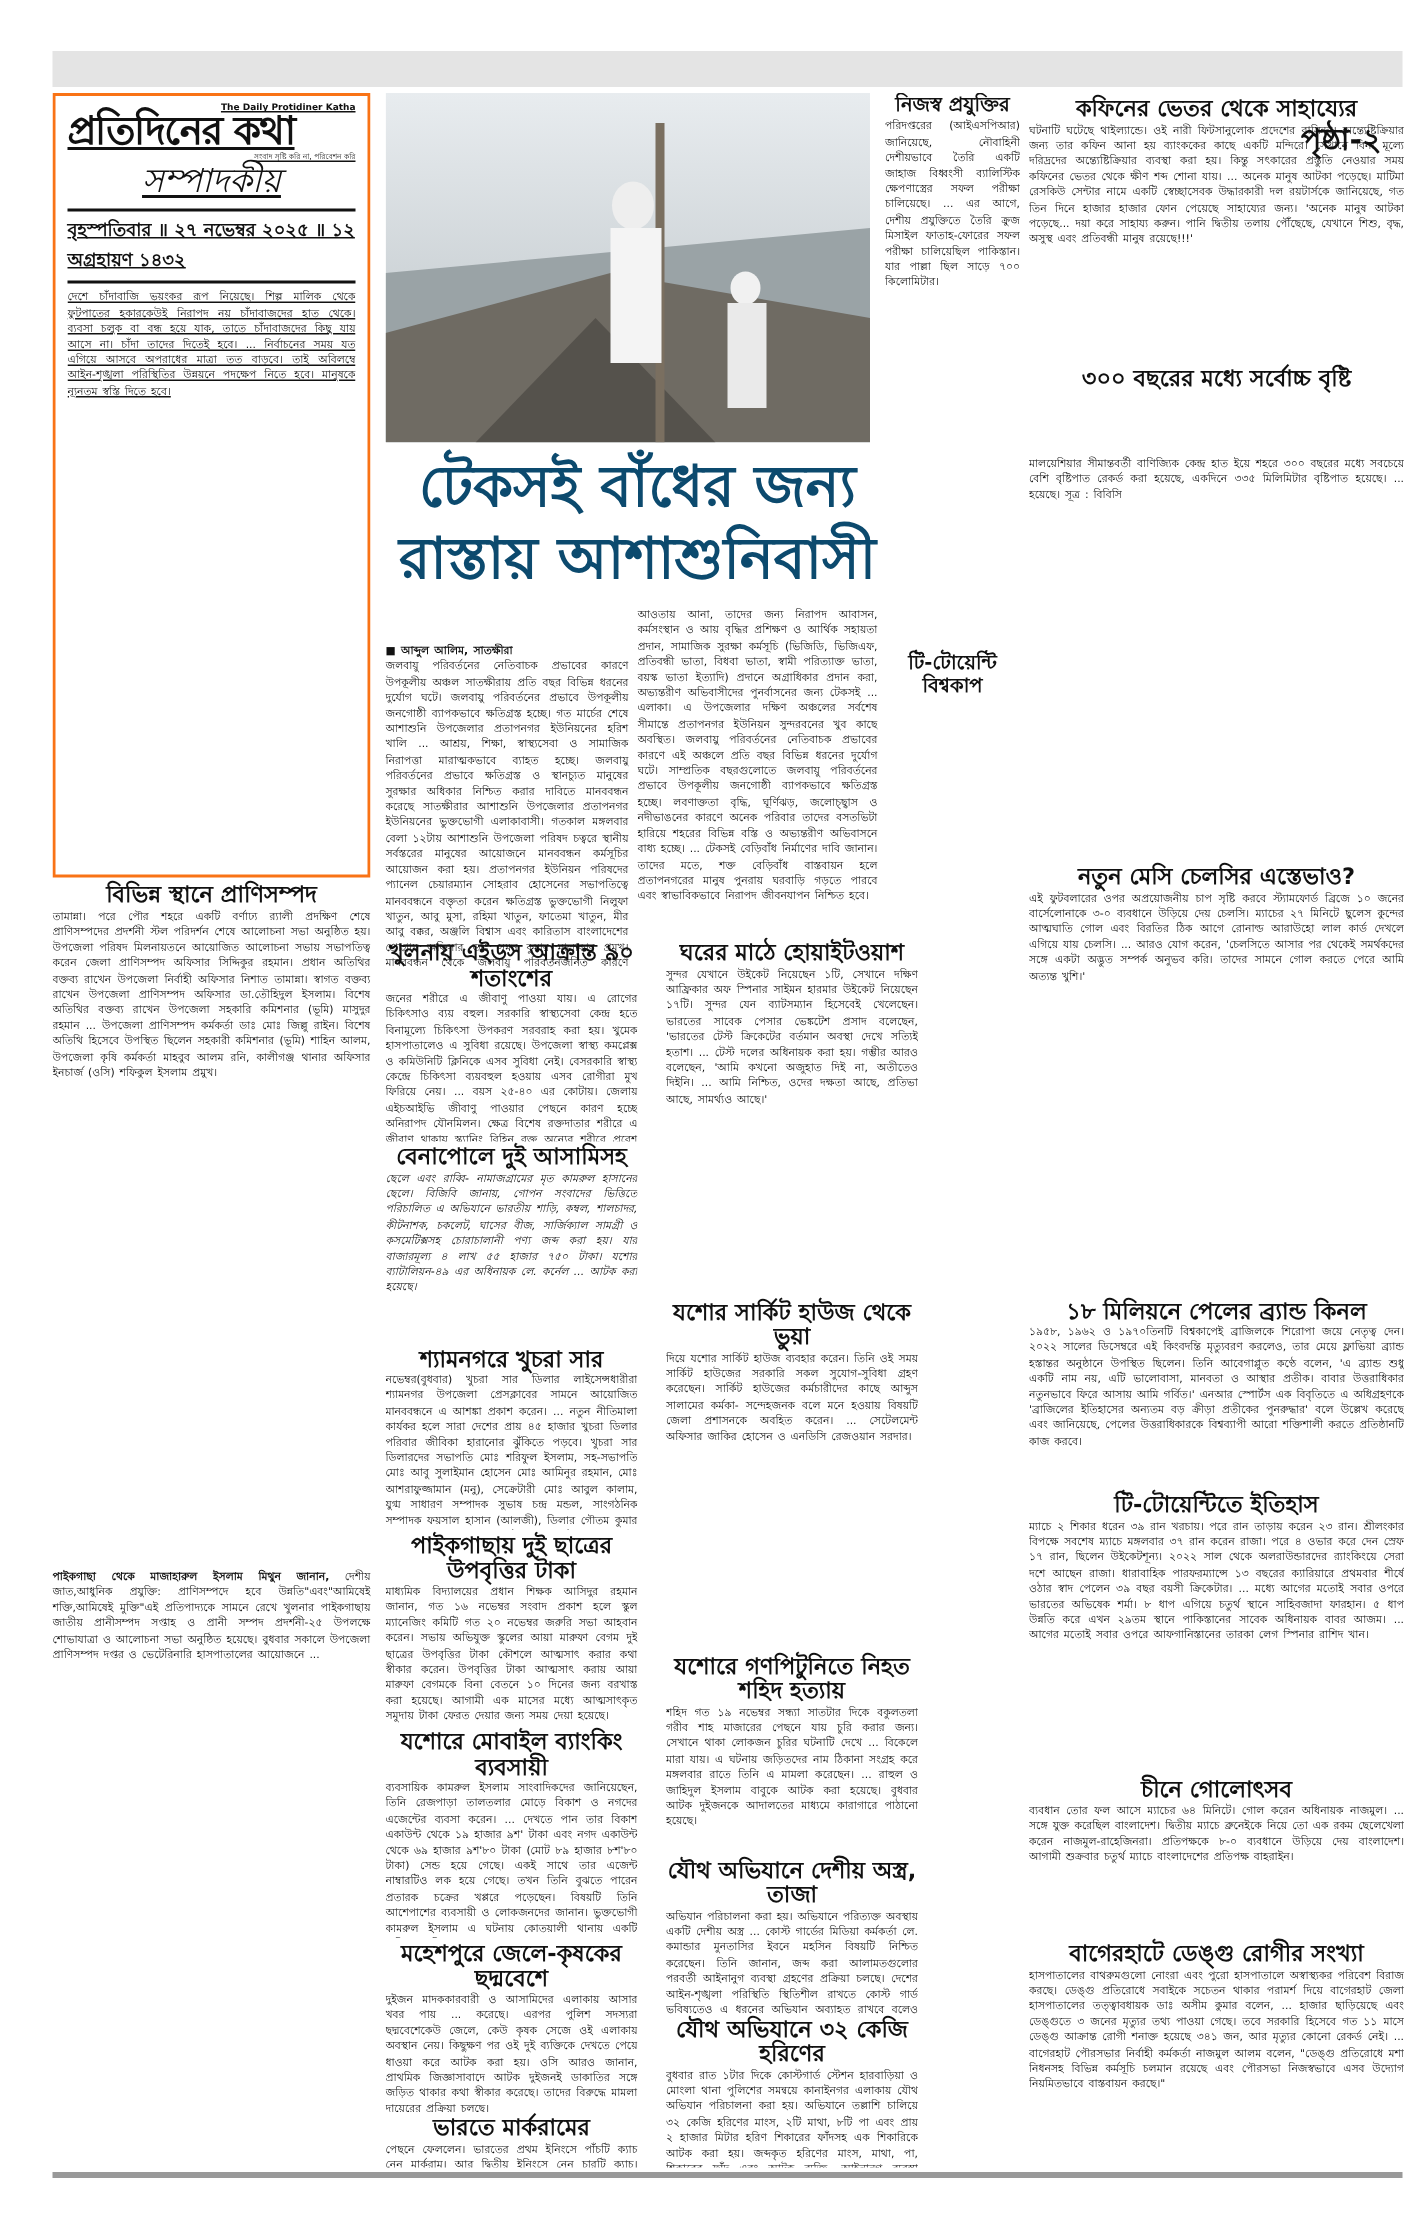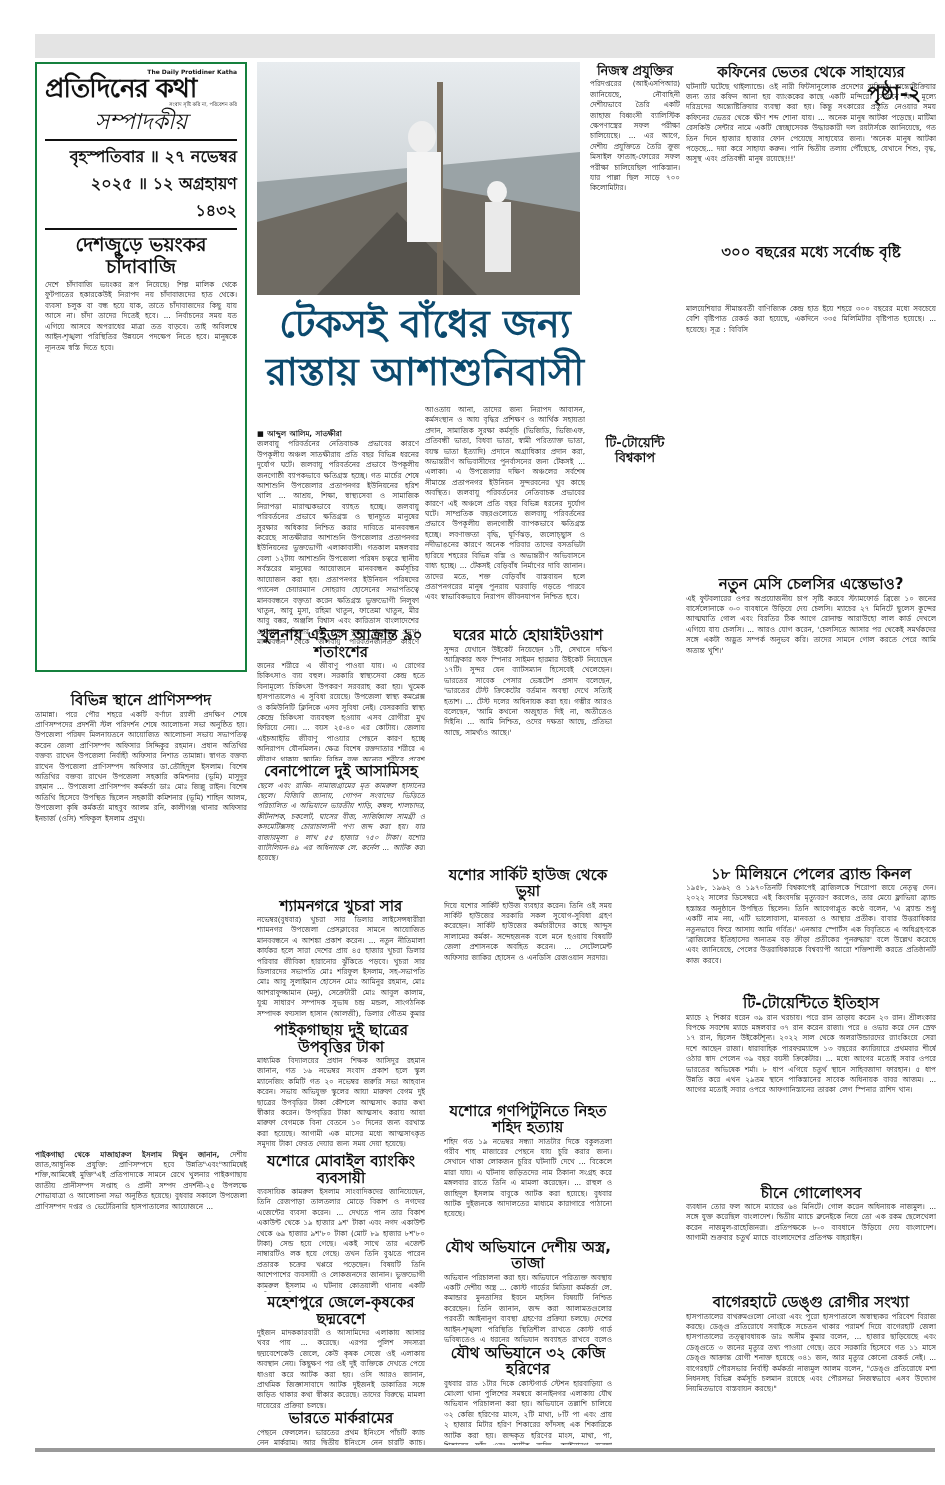--- a/index.html
+++ b/index.html
@@ -5,46 +5,45 @@
   html,body{margin:0;padding:0;background:#fff;}
   body{width:945px;height:1485px;position:relative;overflow:hidden;font-family:"DejaVu Sans",sans-serif;color:#111;}
   .topband{position:absolute;left:35px;top:34px;width:900px;height:24px;background:#e4e4e4;}
   .pageno{position:absolute;right:14px;top:0;font-size:20px;font-weight:bold;line-height:24px;margin-top:47px;}
   .bottomrule{position:absolute;left:35px;top:1448px;width:900px;height:4px;background:#999;}
   .col{position:absolute;overflow:hidden;}
   .body-text{font-size:7.2px;line-height:10.4px;text-align:justify;margin:0;word-spacing:1px;}
   .hl{font-weight:bold;text-align:center;margin:2px 0 1px 0;line-height:1.1;}
   .hl.m{font-size:15px;}
   .hl.s{font-size:13px;}
-  .masthead{border:2px solid #15803d;padding:4px 8px 0 8px;margin-bottom:20px;}
+  .masthead{border:2px solid #f97316;padding:4px 8px 0 8px;margin-bottom:3px;text-decoration:underline;}
   .mh-en{font-size:6px;text-align:right;font-weight:bold;}
   .mh-title{font-size:26px;font-weight:bold;line-height:1.0;letter-spacing:-1px;}
   .mh-tag{font-size:5px;text-align:right;}
   .mh-editorial{font-size:22px;font-style:italic;text-align:center;line-height:1.2;font-family:"DejaVu Serif",serif;}
-  .mh-date{border-top:2px solid #111;border-bottom:2px solid #111;font-size:16px;font-weight:bold;text-align:right;padding:3px 0;margin:4px 0;}
+  .mh-date{border-top:2px solid #111;border-bottom:2px solid #111;font-size:12px;font-weight:bold;text-align:left;padding:3px 0;margin:4px 0;}
   .ed-headline{font-size:19px;font-weight:bold;text-align:center;line-height:1.15;margin:4px 0 2px 0;}
   .photo{position:absolute;left:257px;top:62px;width:323px;height:233px;overflow:hidden;}
   .banner{position:absolute;left:255px;top:300px;width:340px;height:100px;text-align:center;color:#0c4a6e;font-weight:bold;font-size:38px;line-height:48px;}
   .byline{font-weight:bold;}
 </style>
 </head>
 <body>
 
 <div class="topband">
   <span class="pageno">পৃষ্ঠা-২</span>
 </div>
 
 <div class="col" style="left:35px;top:62px;width:212px;height:1385px;">
   <div class="masthead">
     <div class="mh-en">The Daily Protidiner Katha</div>
     <div class="mh-title">প্রতিদিনের কথা</div>
     <div class="mh-tag">সংবাদ সৃষ্টি করি না, পরিবেশন করি</div>
     <div class="mh-editorial">সম্পাদকীয়</div>
     <div class="mh-date">বৃহস্পতিবার ॥ ২৭ নভেম্বর ২০২৫ ॥ ১২ অগ্রহায়ণ ১৪৩২</div>
-    <div class="ed-headline">দেশজুড়ে ভয়ংকর চাঁদাবাজি</div>
     <p class="body-text" style="height:390px;overflow:hidden;">দেশে চাঁদাবাজি ভয়ংকর রূপ নিয়েছে। শিল্প মালিক থেকে ফুটপাতের হকারকেউই নিরাপদ নয় চাঁদাবাজদের হাত থেকে। ব্যবসা চলুক বা বন্ধ হয়ে যাক, তাতে চাঁদাবাজদের কিছু যায় আসে না। চাঁদা তাদের দিতেই হবে। ... নির্বাচনের সময় যত এগিয়ে আসবে অপরাধের মাত্রা তত বাড়বে। তাই অবিলম্বে আইন-শৃঙ্খলা পরিস্থিতির উন্নয়নে পদক্ষেপ নিতে হবে। মানুষকে ন্যূনতম স্বস্তি দিতে হবে।</p>
   </div>
   <div class="hl m">বিভিন্ন স্থানে প্রাণিসম্পদ</div>
   <p class="body-text" style="height:440px;overflow:hidden;">তামান্না। পরে পৌর শহরে একটি বর্ণাঢ্য র‍্যালী প্রদক্ষিণ শেষে প্রাণিসম্পদের প্রদর্শনী স্টল পরিদর্শন শেষে আলোচনা সভা অনুষ্ঠিত হয়। উপজেলা পরিষদ মিলনায়তনে আয়োজিত আলোচনা সভায় সভাপতিত্ব করেন জেলা প্রাণিসম্পদ অফিসার সিদ্দিকুর রহমান। প্রধান অতিথির বক্তব্য রাখেন উপজেলা নির্বাহী অফিসার নিশাত তামান্না। স্বাগত বক্তব্য রাখেন উপজেলা প্রাণিসম্পদ অফিসার ডা.তৌহিদুল ইসলাম। বিশেষ অতিথির বক্তব্য রাখেন উপজেলা সহকারি কমিশনার (ভূমি) মাসুদুর রহমান ... উপজেলা প্রাণিসম্পদ কর্মকর্তা ডাঃ মোঃ জিল্লু রাইন। বিশেষ অতিথি হিসেবে উপস্থিত ছিলেন সহকারী কমিশনার (ভূমি) শাহিন আলম, উপজেলা কৃষি কর্মকর্তা মাহবুব আলম রনি, কালীগঞ্জ থানার অফিসার ইনচার্জ (ওসি) শফিকুল ইসলাম প্রমুখ।</p>
   <p class="body-text"><b>পাইকগাছা থেকে মাজাহারুল ইসলাম মিথুন জানান,</b> <span>দেশীয় জাত,আধুনিক প্রযুক্তি: প্রাণিসম্পদে হবে উন্নতি"এবং"আমিষেই শক্তি,আমিষেই মুক্তি"এই প্রতিপাদ্যকে সামনে রেখে খুলনার পাইকগাছায় জাতীয় প্রানীসম্পদ সপ্তাহ ও প্রানী সম্পদ প্রদর্শনী-২৫ উপলক্ষে শোভাযাত্রা ও আলোচনা সভা অনুষ্ঠিত হয়েছে। বুধবার সকালে উপজেলা প্রাণিসম্পদ দপ্তর ও ভেটেরিনারি হাসপাতালের আয়োজনে ...</span></p>
 </div>
 
 <div class="photo">
   <svg width="323" height="233" viewBox="0 0 323 233">
     <defs>

